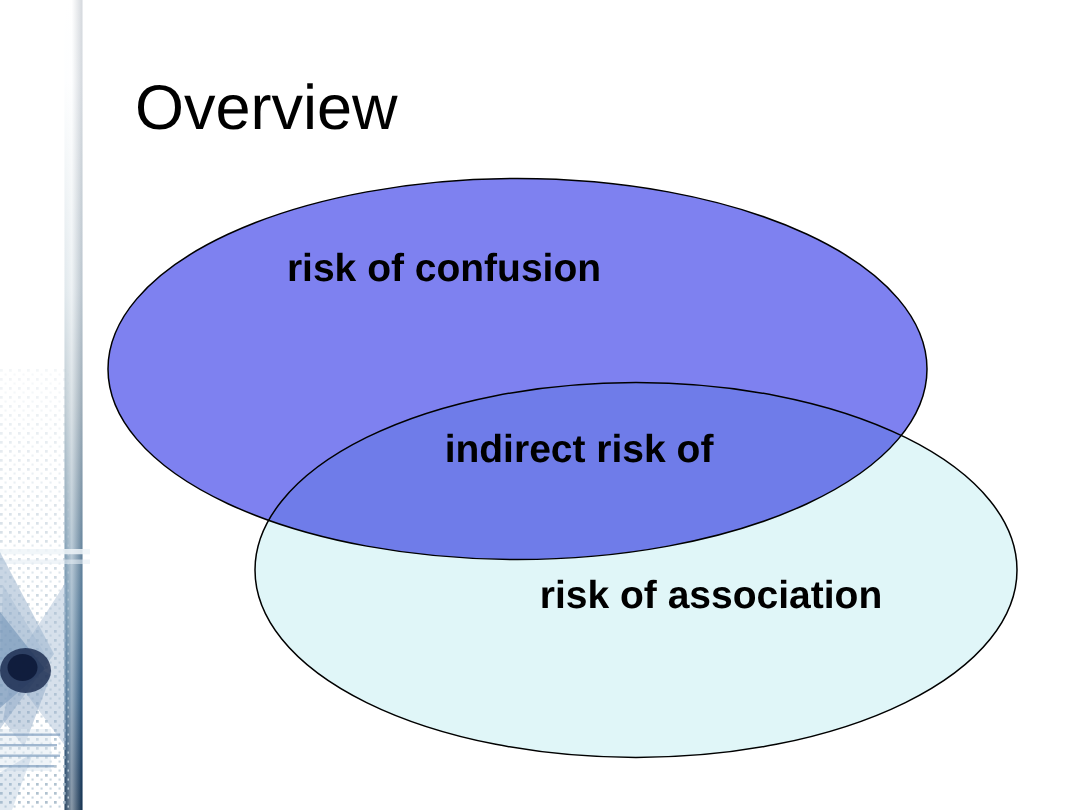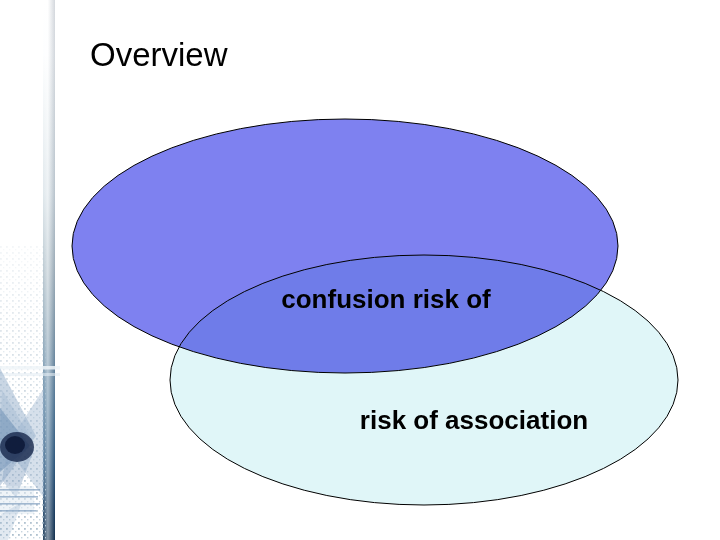--- a/index.html
+++ b/index.html
@@ -4,29 +4,29 @@
 <style>
   html,body{margin:0;padding:0;background:#fff;}
   .slide{position:relative;width:720px;height:540px;background:#fff;overflow:hidden;
          font-family:"Liberation Sans",sans-serif;}
   .left-bar{position:absolute;left:43px;top:0;width:12px;height:540px;
     background:linear-gradient(180deg,#ffffff 0%,#fdfeff 10%,#f1f5f7 20%,#dce5ea 36%,
       #b6c5ce 50%,#8fa8b9 61%,#5d85a4 74%,#2f5d85 86%,#163b60 95%,#102f4e 100%);}
   .left-bar::after{content:"";position:absolute;left:0;top:0;right:0;bottom:0;
     background:linear-gradient(90deg,rgba(255,255,255,.10),rgba(255,255,255,.50) 40%,rgba(16,38,66,.18) 100%);}
   .deco{position:absolute;left:0;top:240px;width:60px;height:300px;}
-  .title{position:absolute;left:90px;top:36px;margin:0;font-size:33px;font-weight:400;
+  .title{position:absolute;left:90px;top:48px;margin:0;font-size:42px;font-weight:400;
          color:#000;white-space:nowrap;}
   .venn{position:absolute;left:0;top:0;width:720px;height:540px;isolation:isolate;}
   .blend-multiply{mix-blend-mode:multiply;}
   .lbl{position:absolute;font-weight:700;font-size:26px;line-height:32px;color:#000;
        text-align:center;}
   .lbl-confusion{left:146px;top:162px;width:300px;}
   .lbl-overlap{left:211px;top:283px;width:350px;}
-  .lbl-association{left:324px;top:404px;width:300px;}
+  .lbl-association{left:324px;top:380px;width:300px;}
 </style>
 </head>
 <body>
 
 <div class="slide">
 
   <div class="left-bar"></div>
 
   <svg class="deco" viewBox="0 0 60 300" xmlns="http://www.w3.org/2000/svg" aria-hidden="true">
     <defs>
@@ -61,20 +61,21 @@
     <polygon points="0,275 22,262 8,300 0,300" fill="#9db6cf" opacity="0.30"></polygon>
   </svg>
 
   <h1 class="title">Overview</h1>
 
   <svg class="venn" viewBox="0 0 720 540" xmlns="http://www.w3.org/2000/svg">
     <ellipse cx="424" cy="380" rx="254" ry="125" stroke="#000000" stroke-width="1" fill="#e0f6f8"></ellipse>
     <ellipse class="blend-multiply" cx="345" cy="246" rx="273" ry="127" stroke="#000000" stroke-width="1" fill="#7e81f0"></ellipse>
   </svg>
 
+  <div class="lbl lbl-confusion">risk of confusion</div>
 
   <div class="lbl lbl-overlap">
-    <div>confusion risk of</div>
+    <div>indirect risk of</div>
   </div>
 
   <div class="lbl lbl-association">risk of association</div>
 
 </div>
 
 </body></html>

